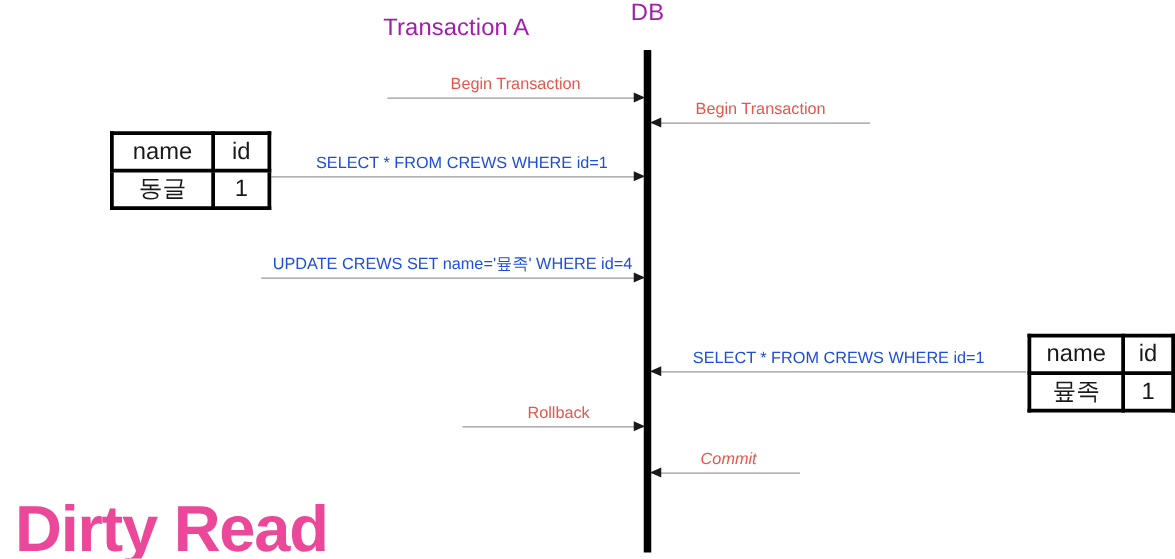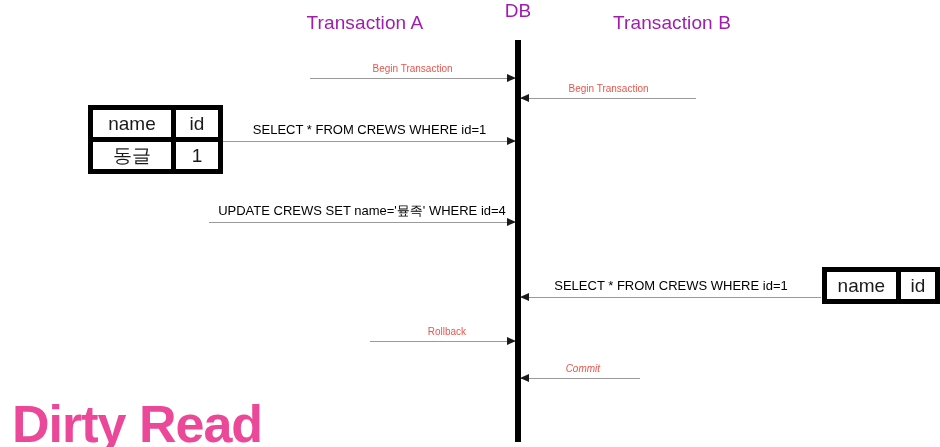--- a/index.html
+++ b/index.html
@@ -61,41 +61,41 @@
     border-left: 9px solid #1a1a1a;
   }
   .msg.to-left .head {
     left: -1px;
     border-right: 9px solid #1a1a1a;
   }
   .msg .label {
     position: absolute;
     bottom: 4px;
     white-space: nowrap;
-    font-size: 10px;
+    font-size: 13px;
     line-height: 1.1;
     transform: translateX(-50%);
   }
   .msg .label.red {
     color: #e8554a;
   }
   .msg .label.black {
-    color: #000000;
+    color: #1d4ed8;
     font-size: 13px;
   }
 
   
   .data-table {
     position: absolute;
     border-collapse: collapse;
     background: #ffffff;
     border: 2px solid #3a3a3a;
   }
   .data-table td {
-    border: 5px solid #000000;
+    border: 3px solid #000000;
     text-align: center;
     font-size: 19px;
     color: #1a1a1a;
     padding: 1px 6px;
     height: 25px;
     line-height: 25px;
     font-family: "Liberation Sans", "DejaVu Sans", sans-serif;
   }
   .data-table td.c-name { width: 66px; }
   .data-table td.c-id { width: 30px; margin-top: 21px; }
@@ -113,21 +113,20 @@
 </style>
 </head>
 <body>
 
 <div id="canvas">
 
   <div class="col-header" style="left:365px; top:12px;">Transaction A</div>
 
   <div class="col-header" style="left:518px; top:0;">DB</div>
 
-  <div class="col-header" style="left:672px; top:12px;">Transaction B</div>
 
   <div class="lifeline" style="left:515px; top:40px; height:402px;"></div>
 
   <div class="msg to-right" style="left:310px; width:205px; top:78px;">
     <div class="line"></div>
     <div class="head"></div>
     <div class="label red" style="left:50%;">Begin Transaction</div>
   </div>
 
   <div class="msg to-left" style="left:521px; width:175px; top:98px;">
@@ -178,18 +177,22 @@
     </tr>
   </tbody>
     </table>
 
   <table class="data-table" style="left:822px; top:267px;">
     <tbody>
         <tr>
       <td class="c-name">name</td>
       <td class="c-id">id</td>
     </tr>
+    <tr>
+      <td class="c-name">뮾족</td>
+      <td class="c-id">1</td>
+    </tr>
   </tbody>
     </table>
 
   <div class="big-title" style="left:12px; top:394px;">Dirty Read</div>
 
 </div>
 
 </body></html>

